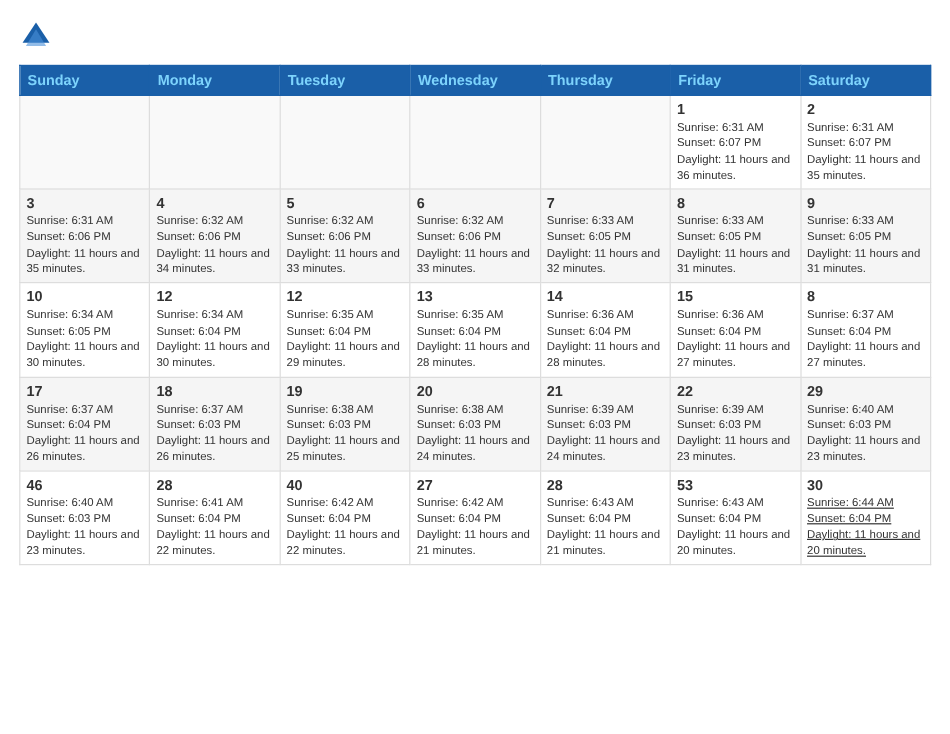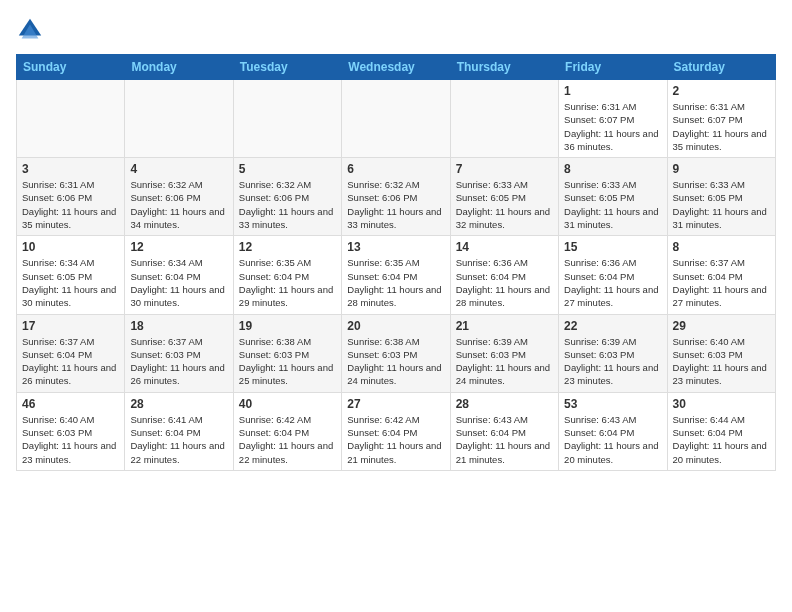--- a/index.html
+++ b/index.html
@@ -313,19 +313,19 @@
 Daylight: 11 hours and 21 minutes.</div>
         </td>
         <td>
           <span class="day-num">53</span>
           <div class="day-info" style="white-space: pre-line;">Sunrise: 6:43 AM
 Sunset: 6:04 PM
 Daylight: 11 hours and 20 minutes.</div>
         </td>
         <td>
           <span class="day-num">30</span>
-          <div class="day-info" style="white-space: pre-line;">Sunrise: 6:44 AM
+          <div class="day-info" style="white-space: pre-line; text-decoration: underline;">Sunrise: 6:44 AM
 Sunset: 6:04 PM
 Daylight: 11 hours and 20 minutes.</div>
         </td>
       </tr>
     </tbody>
 </table>
 
 </body></html>

